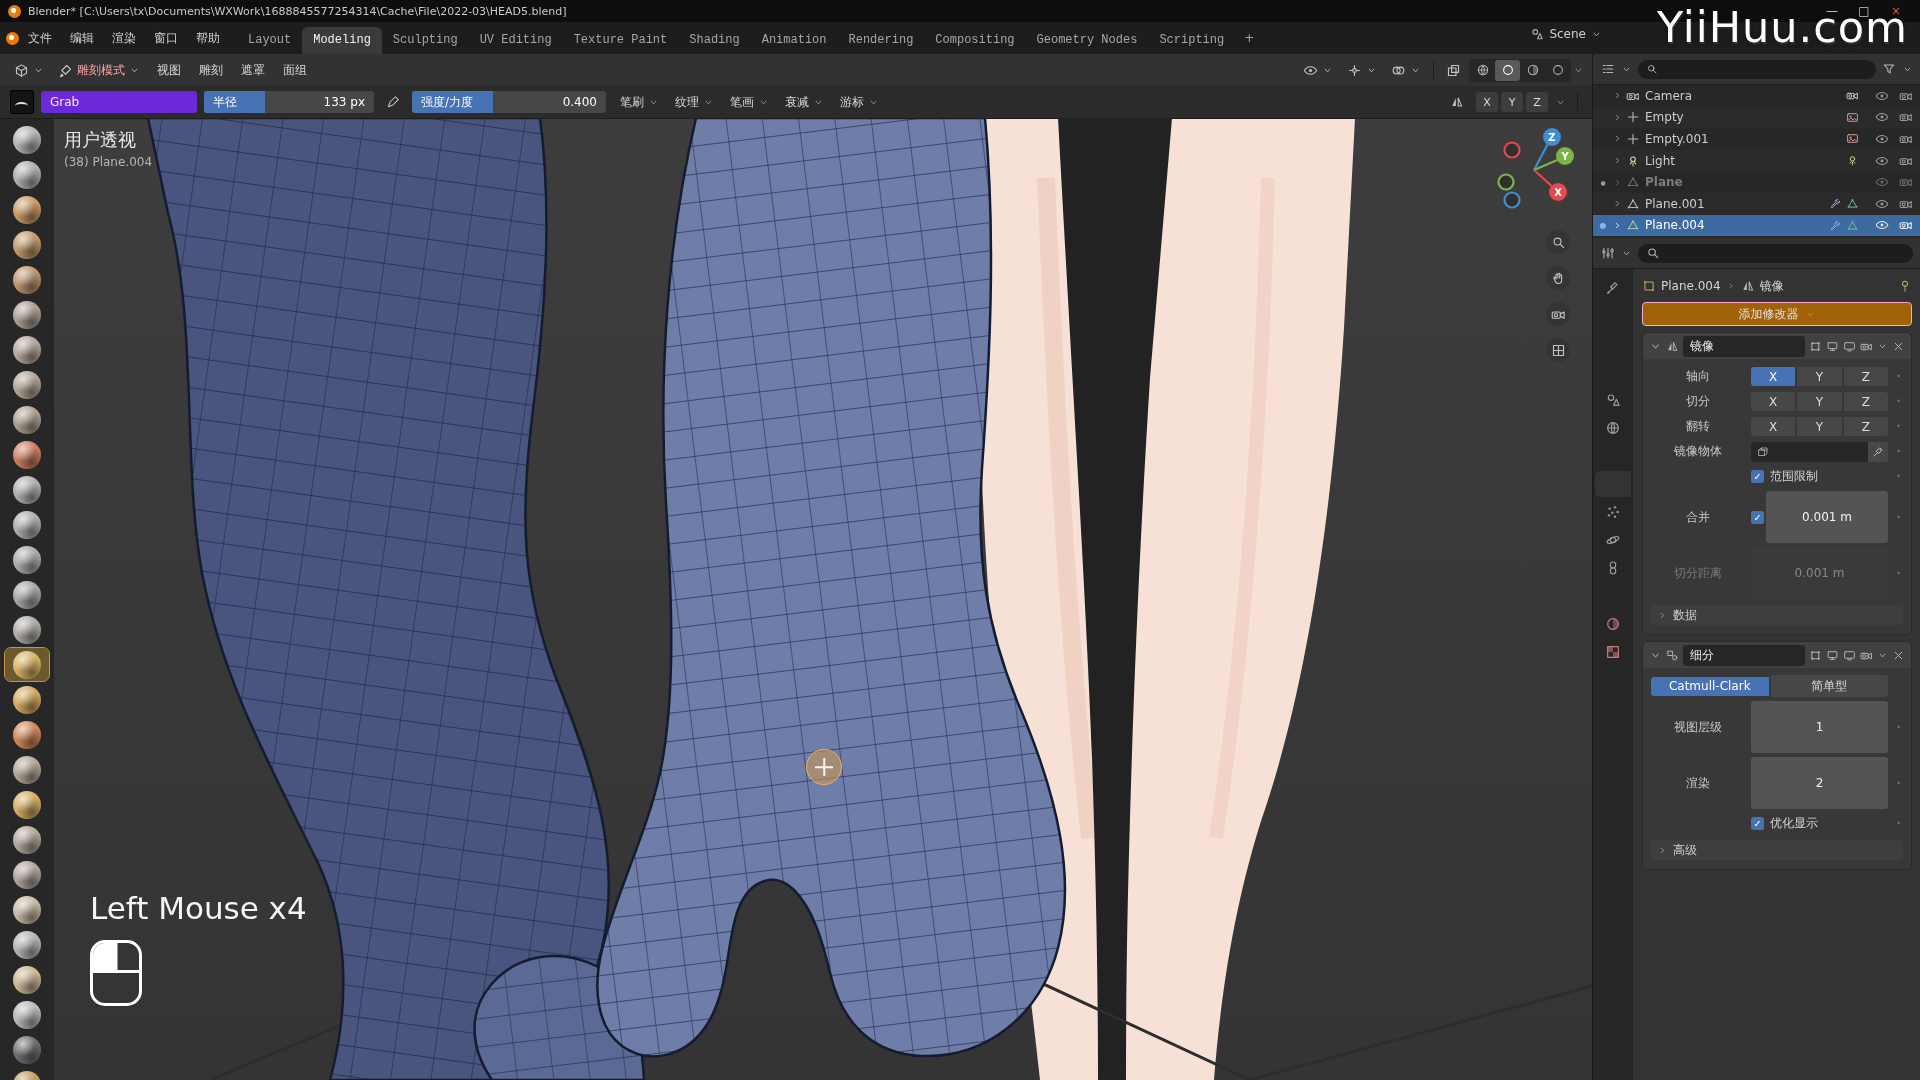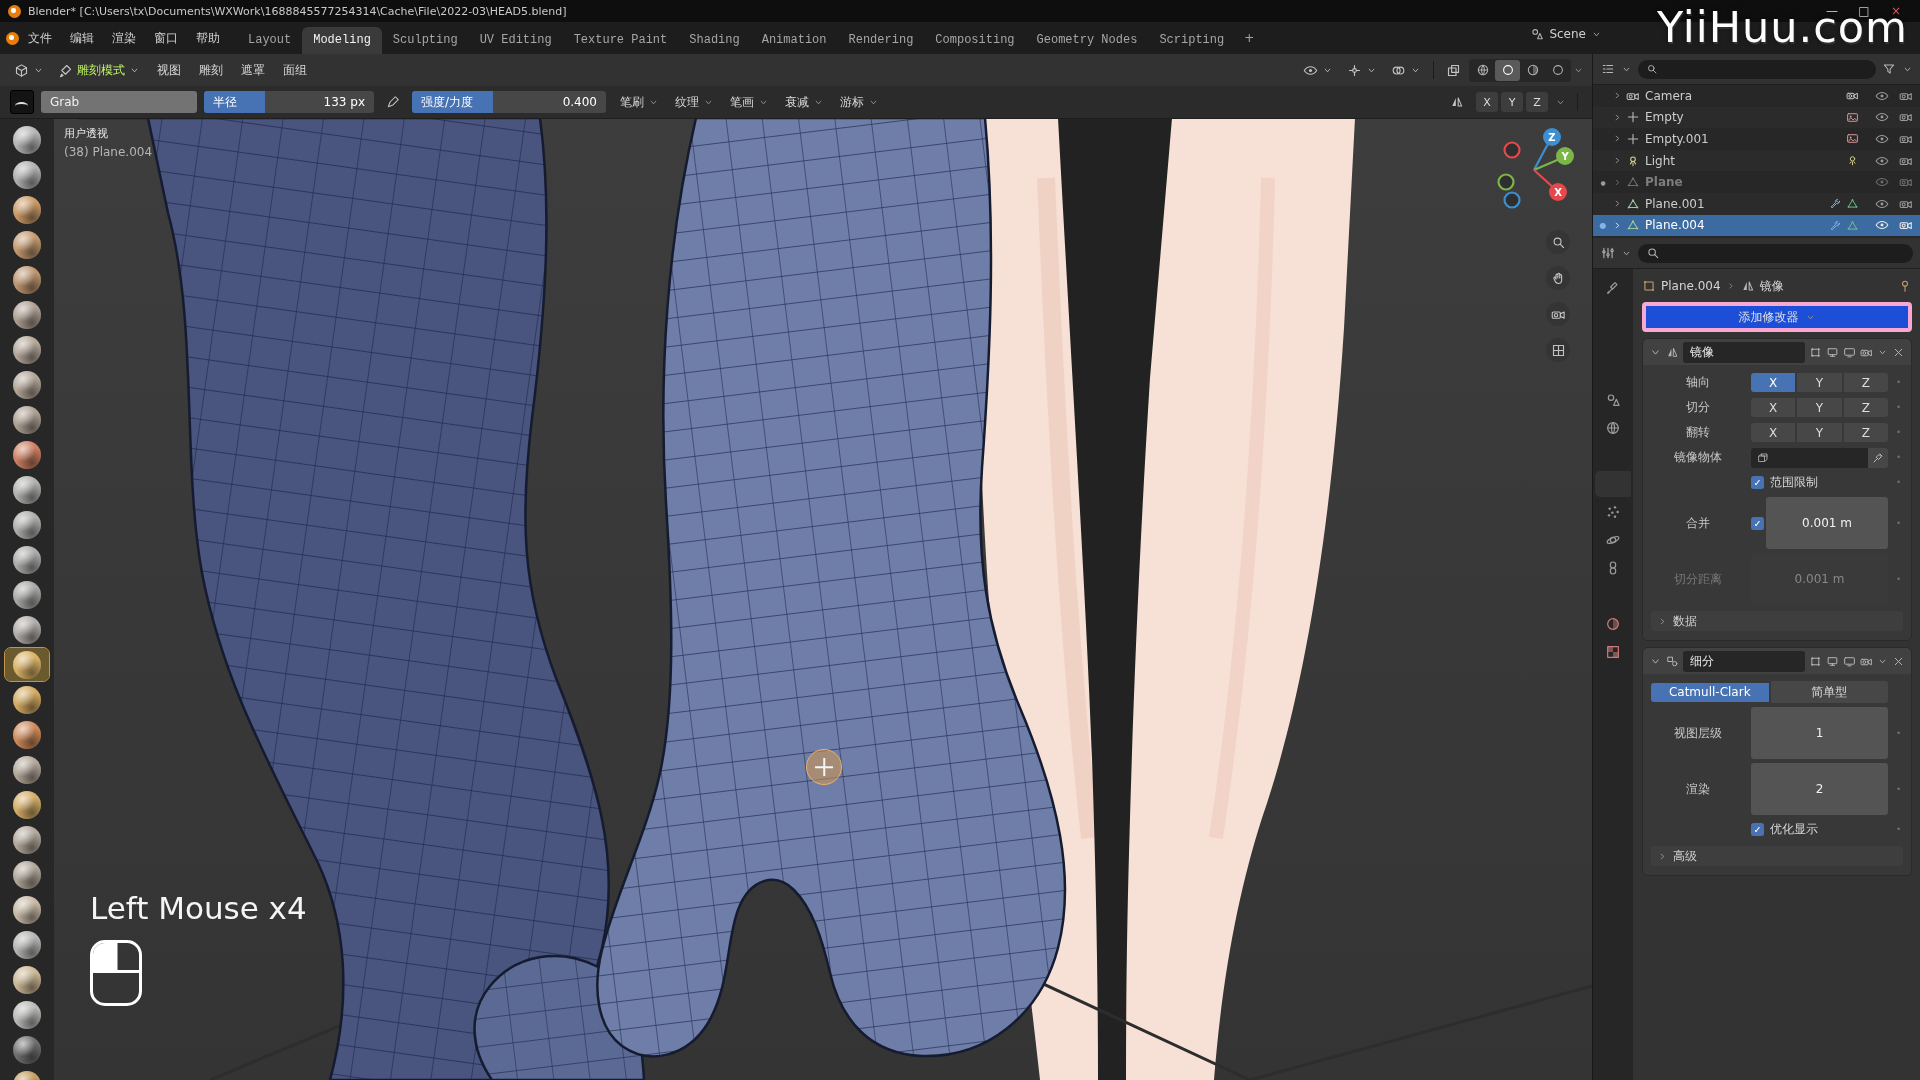--- a/index.html
+++ b/index.html
@@ -28,33 +28,33 @@
   .addtab{padding:5px 9px;color:#a6a6a6;}
   .scenechip{position:absolute;right:318px;top:5px;display:flex;align-items:center;gap:5px;color:#d0d0d0;}
   .scenechip svg{width:14px;height:14px;color:#b0b0b0;}
 
   
   #viewport{position:absolute;top:54px;left:0;width:1592px;bottom:0;background:#3a3a3a;overflow:hidden;}
   .vph{position:absolute;top:0;left:0;right:0;height:32px;background:#323232;display:flex;align-items:center;
        gap:2px;padding:0 8px;z-index:12;border-bottom:1px solid #262626;}
   .vpt{position:absolute;top:32px;left:0;right:0;height:32px;background:#2b2b2b;display:flex;align-items:center;
        gap:7px;padding:0 10px;z-index:12;border-bottom:1px solid #1e1e1e;}
-  .hbtn{display:flex;align-items:center;gap:4px;padding:3px 6px;border-radius:4px;color:#bef264;text-align:center;}
+  .hbtn{display:flex;align-items:center;gap:4px;padding:3px 6px;border-radius:4px;color:#fca5a5;text-align:center;}
   .hbtn svg{width:15px;height:15px;color:#c4c4c4;}
   .chev{width:11px!important;height:11px!important;color:#9a9a9a;}
   .vmenu{padding:3px 9px;color:#d8d8d8;}
   .spacer{flex:1;}
   .shadegrp{display:flex;background:#272727;border-radius:4px;padding:1px;}
   .shadebtn{width:25px;height:21px;display:flex;align-items:center;justify-content:center;color:#b0b0b0;border-radius:3px;}
   .shadebtn.on{background:#5a5a5a;color:#fff;}
   .sep{width:1px;height:18px;background:#1b1b1b;margin:0 4px;}
 
   .thumb{width:22px;height:22px;background:#141414;border-radius:3px;border:1px solid #000;position:relative;flex-shrink:0;}
   .thumb::after{content:"";position:absolute;left:4px;top:11px;width:13px;height:6px;border-top:2px solid #e0e0e0;border-radius:50%;}
-  .toolname{width:138px;height:22px;background:#737373;display:flex;align-items:center;padding:0 9px;border-radius:3px;color:#f0f0f0;}
+  .toolname{width:138px;height:22px;background:#6d28d9;display:flex;align-items:center;padding:0 9px;border-radius:3px;color:#f0f0f0;}
   .slider{position:relative;height:22px;border-radius:3px;background:#474747;overflow:hidden;display:flex;
           align-items:center;justify-content:space-between;padding:0 9px;color:#fff;}
   .slider .fill{position:absolute;left:0;top:0;bottom:0;background:#4772b3;}
   .slider span{position:relative;z-index:1;}
   .radius{width:152px;}.strength{width:176px;}
   .iconbtn{width:24px;height:22px;display:flex;align-items:center;justify-content:center;color:#c6c6c6;}
   .iconbtn svg{width:14px;height:14px;}
   .dd{display:flex;align-items:center;gap:4px;padding:3px 7px;color:#d8d8d8;}
   .axisbtn{width:22px;height:20px;background:#3d3d3d;border-radius:3px;display:flex;align-items:center;
            justify-content:center;color:#ddd;font-size:11px;}
@@ -65,21 +65,21 @@
   .toolbar{position:absolute;left:0;top:64px;bottom:0;width:54px;background:rgba(38,38,38,.94);display:flex;
            flex-direction:column;align-items:center;padding-top:5px;gap:2px;z-index:10;overflow:hidden;}
   .brushbtn{width:44px;height:33px;display:flex;align-items:center;justify-content:center;border-radius:6px;flex-shrink:0;}
   .brushbtn.sel{background:#6b5a2e;outline:1px solid #c79445;}
   .brush{width:28px;height:28px;border-radius:50%;background:var(--c,#9a9a9a);position:relative;}
   .brush::after{content:"";position:absolute;inset:0;border-radius:50%;
     background:radial-gradient(circle at 35% 28%,rgba(255,255,255,.65),rgba(255,255,255,0) 46%),
                radial-gradient(circle at 68% 78%,rgba(0,0,0,.5),rgba(0,0,0,0) 55%);}
 
   .vinfo{position:absolute;left:64px;top:8px;z-index:8;line-height:1.5;}
-  .vinfo .l1{font-size:11px;color:#e8e8e8;}
+  .vinfo .l1{font-size:18px;color:#e8e8e8;}
   .vinfo .l2{font-size:12px;color:#b5b5b5;}
 
   .gizmo{position:absolute;right:12px;top:6px;width:92px;height:92px;z-index:8;}
   .gizmo text{font-size:10px;font-weight:bold;fill:#fff;stroke:none;text-anchor:middle;}
   .sideicons{position:absolute;right:22px;top:112px;display:flex;flex-direction:column;gap:12px;z-index:8;}
   .sideicon{width:24px;height:24px;color:#c2c2c2;background:rgba(45,45,45,.45);border-radius:12px;
             display:flex;align-items:center;justify-content:center;}
   .sideicon svg{width:15px;height:15px;}
 
   .cursor{position:absolute;left:806px;top:631px;width:34px;height:34px;border-radius:50%;z-index:7;
@@ -134,21 +134,21 @@
   .ptab svg.object{color:#d98a4a;}
   .ptab svg.modifiers{color:#86b3e8;}
   .ptab svg.data{color:#5fbd89;}
   .ptab svg.material,.ptab svg.texture{color:#cf7a7a;}
   .pcontent{flex:1;padding:7px 9px 10px;display:flex;flex-direction:column;gap:6px;overflow:hidden;}
   .crumb{display:flex;align-items:center;gap:5px;height:20px;color:#d5d5d5;}
   .crumb svg{width:14px;height:14px;color:#c9a06a;}
   .crumb svg.mir{color:#b8b8b8;}
   .crumb .chevsmall{width:10px;height:10px;color:#8a8a8a;}
   .pin{margin-left:auto;width:14px;height:14px;color:#9a9a9a;}
-  .addmod{height:22px;background:#1d4ed8;border:4px solid #f9a8d4;border-radius:4px;display:flex;align-items:center;
+  .addmod{height:22px;background:#a16207;border:1px solid #f9a8d4;border-radius:4px;display:flex;align-items:center;
           justify-content:center;gap:6px;color:#e2e2e2;flex-shrink:0;}
   .panel{background:#383838;border-radius:5px;border:1px solid #2a2a2a;flex-shrink:0;}
   .panelh{height:26px;display:flex;align-items:center;gap:4px;padding:0 6px;background:#414141;border-radius:5px 5px 0 0;}
   .panelh svg{width:13px;height:13px;color:#b5b5b5;flex-shrink:0;}
   .namefield{flex:1;background:#262626;border-radius:3px;padding:2px 7px;color:#ececec;min-width:0;white-space:nowrap;overflow:hidden;}
   .panelbody{padding:7px 8px 9px;display:flex;flex-direction:column;gap:4px;}
   .prow{display:flex;align-items:center;gap:6px;min-height:21px;}
   .plabel{width:94px;text-align:center;color:#c8c8c8;flex-shrink:0;white-space:nowrap;}
   .plabel.dim{color:#787878;}
   .pws{flex:1;display:flex;gap:2px;align-items:center;min-width:0;}

